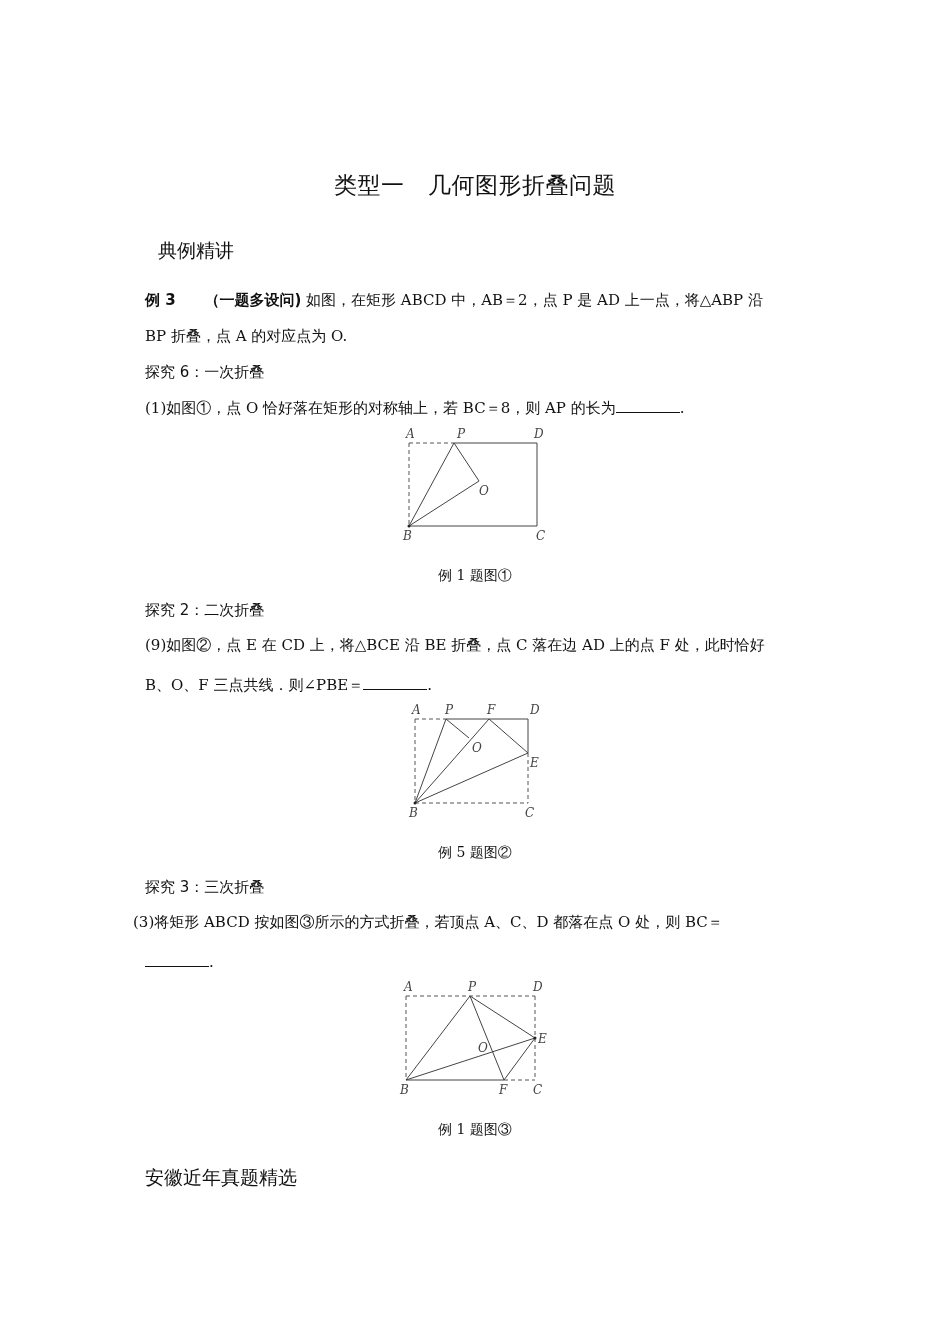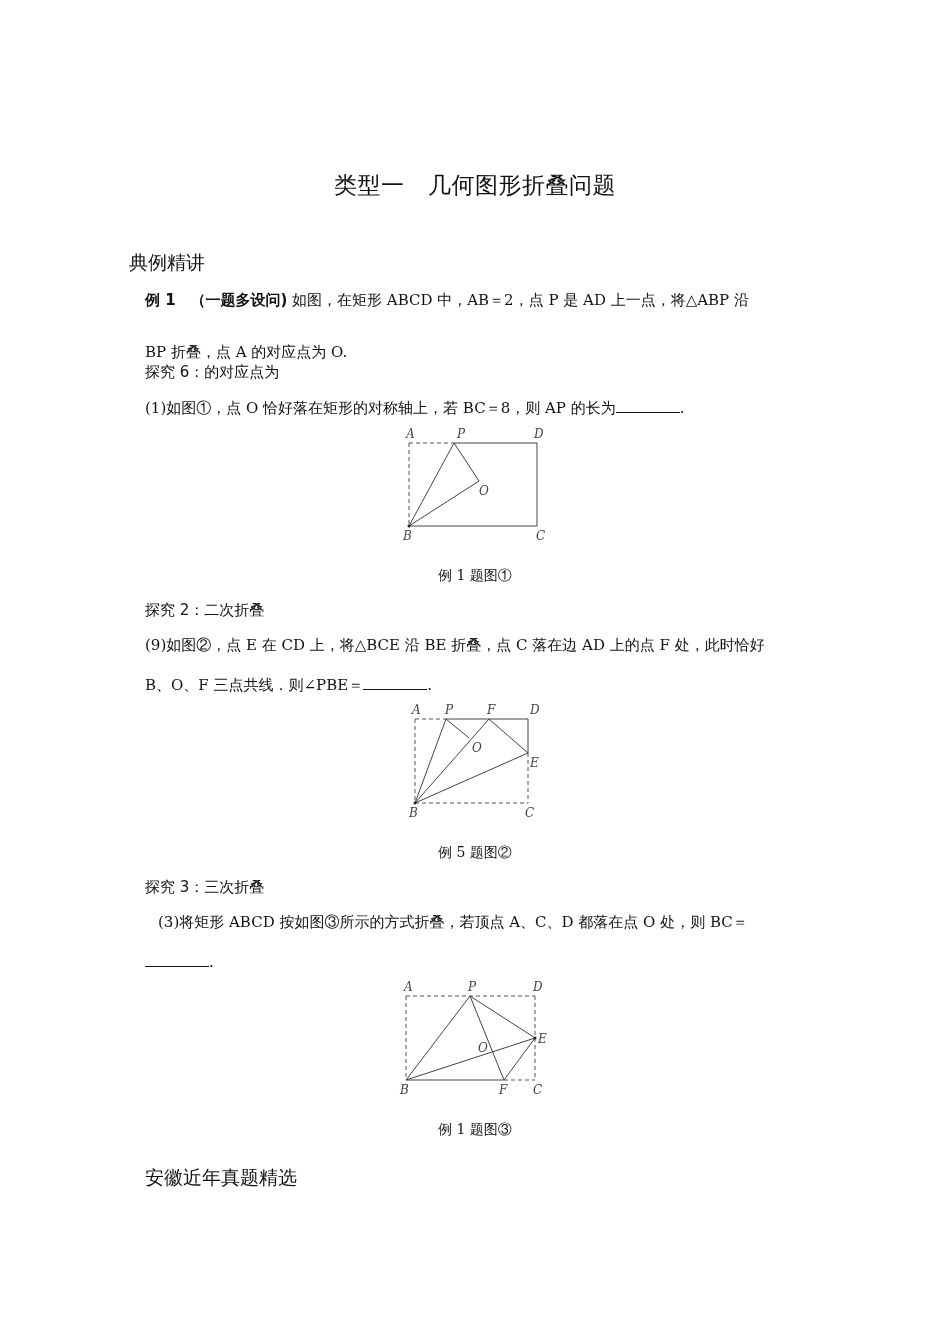--- a/index.html
+++ b/index.html
@@ -13,31 +13,31 @@
   .sans { font-family:"DejaVu Sans", sans-serif; font-size:15px; }
   .cap { font-size:14px; }
   svg text { font-family:"DejaVu Serif", serif; font-style:italic; font-size:12px; fill:#444; }
   .blank { display:inline-block; width:64px; border-bottom:1px solid #111; height:14px; vertical-align:baseline; }
 </style>
 </head>
 <body>
 
 <div class="abs title" style="left:-25px;">类型一　几何图形折叠问题</div>
 
-<div class="abs h2" style="left:129px; top:238px;margin-top:12px;">典例精讲</div>
+<div class="abs h2" style="left:158px; top:238px;">典例精讲</div>
 
 <div class="abs body" style="left:145px; top:291px;">
-  <span class="bold">例 1</span>
-  <span class="bold" style="margin-left:10px;">（一题多设问)</span>
+  <span class="bold">例 3</span>
+  <span class="bold" style="margin-left:24px;">（一题多设问)</span>
   <span>如图，在矩形 ABCD 中，AB＝2，点 P 是 AD 上一点，将△ABP 沿</span>
 </div>
-<div class="abs body" style="left:145px; top:327px;margin-top:16px;">BP 折叠，点 A 的对应点为 O.</div>
+<div class="abs body" style="left:145px; top:327px;">BP 折叠，点 A 的对应点为 O.</div>
 
 <div class="abs sans" style="left:145px; top:363px;">
-  <span>探究 6：</span><span>的对应点为</span>
+  <span>探究 6：</span><span>一次折叠</span>
 </div>
 <div class="abs body" style="left:145px; top:398px;">
   <span>(1)如图①，点 O 恰好落在矩形的对称轴上，若 BC＝8，则 AP 的长为</span><span class="blank"></span><span>.</span>
 </div>
 
 <svg class="abs" style="left:395px; top:425px;" width="160" height="120" viewBox="395 425 160 120">
   <line x1="409" y1="443" x2="454" y2="443" stroke="#555" stroke-dasharray="4,3"></line>
   <line x1="409" y1="443" x2="409" y2="526" stroke="#555" stroke-dasharray="4,3"></line>
   <line x1="454" y1="443" x2="537" y2="443" stroke="#444"></line>
   <line x1="537" y1="443" x2="537" y2="526" stroke="#444"></line>
@@ -83,21 +83,21 @@
   <text x="472" y="752">O</text>
   <text x="530" y="767">E</text>
   <text x="409" y="817">B</text>
   <text x="525" y="817">C</text>
 </svg>
 <div class="abs cap" style="left:438px; top:844px;">例 5 题图②</div>
 
 <div class="abs sans" style="left:145px; top:878px;">
   <span>探究 3：</span><span>三次折叠</span>
 </div>
-<div class="abs body" style="left:158px; top:913px;text-align:right;">(3)将矩形 ABCD 按如图③所示的方式折叠，若顶点 A、C、D 都落在点 O 处，则 BC＝</div>
+<div class="abs body" style="left:133px; top:913px;text-align:right;">(3)将矩形 ABCD 按如图③所示的方式折叠，若顶点 A、C、D 都落在点 O 处，则 BC＝</div>
 <div class="abs body" style="left:145px; top:952px;">
   <span class="blank"></span><span>.</span>
 </div>
 
 <svg class="abs" style="left:395px; top:978px;" width="160" height="120" viewBox="395 978 160 120">
   <line x1="406" y1="996" x2="535" y2="996" stroke="#555" stroke-dasharray="4,3"></line>
   <line x1="406" y1="996" x2="406" y2="1080" stroke="#555" stroke-dasharray="4,3"></line>
   <line x1="535" y1="996" x2="535" y2="1080" stroke="#555" stroke-dasharray="4,3"></line>
   <line x1="504" y1="1080" x2="535" y2="1080" stroke="#555" stroke-dasharray="4,3"></line>
   <line x1="406" y1="1080" x2="504" y2="1080" stroke="#444"></line>

